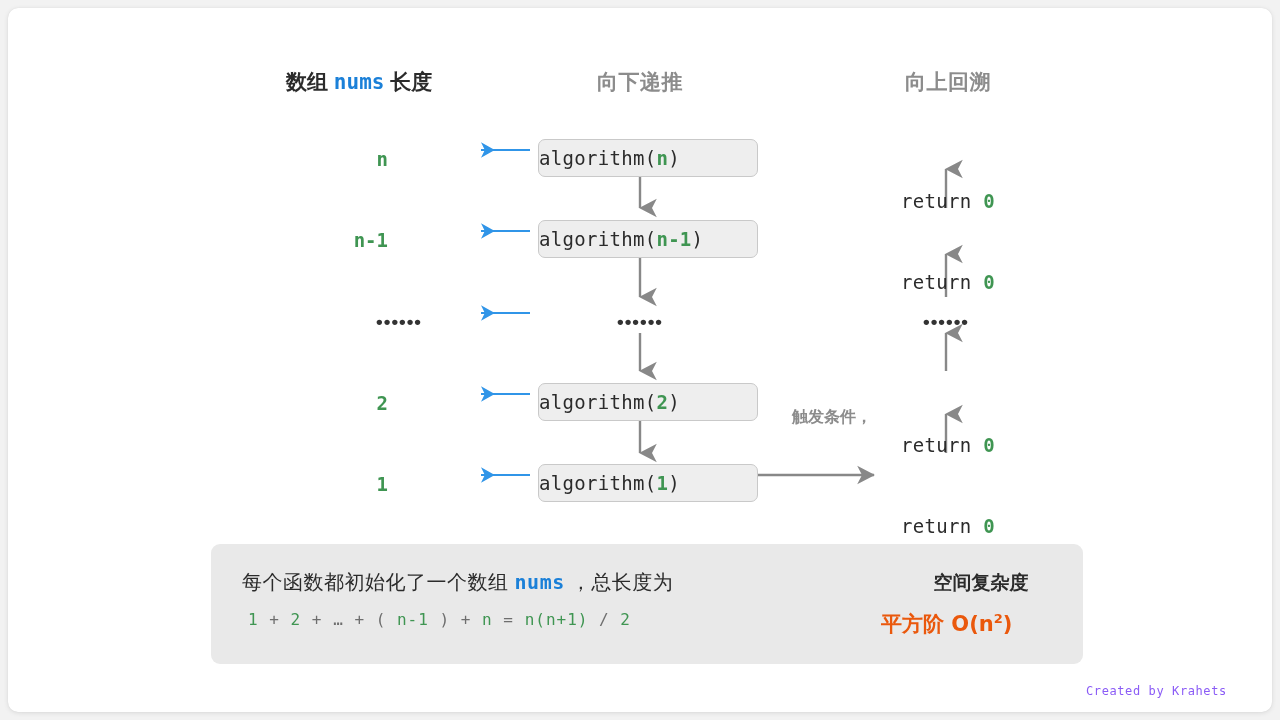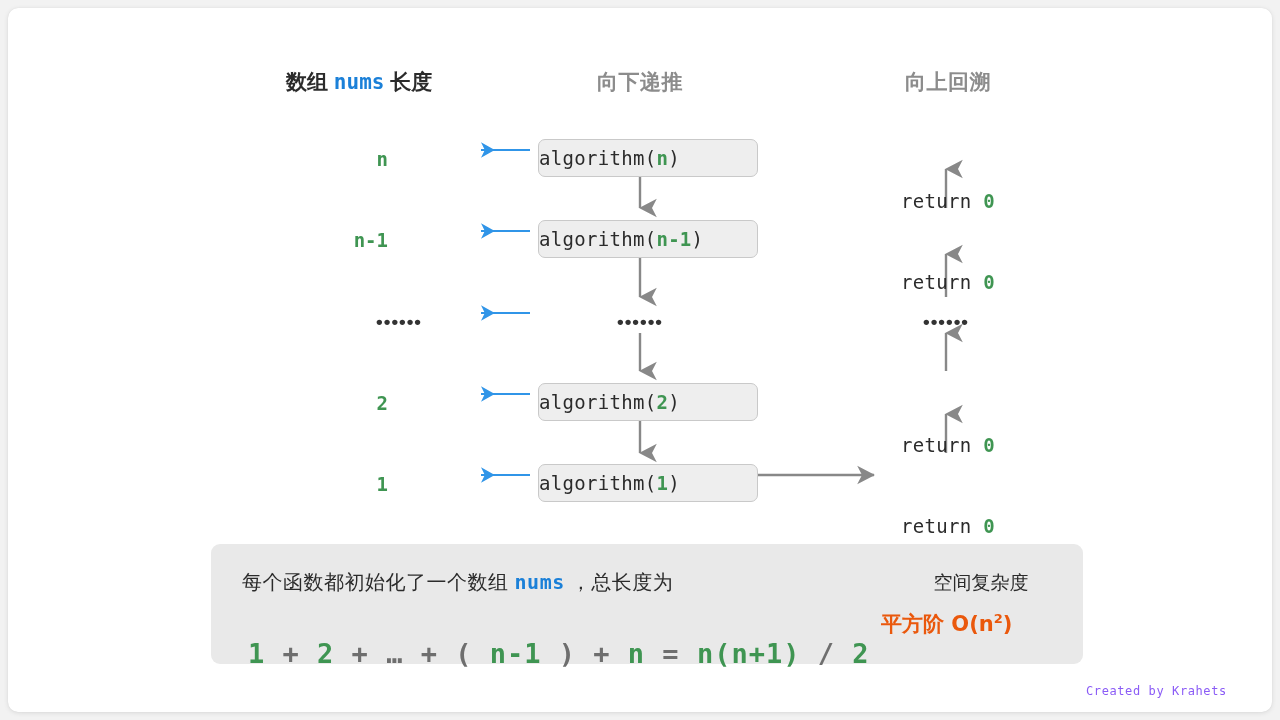--- a/index.html
+++ b/index.html
@@ -116,35 +116,35 @@
     left: 234px;
     top: 561px;
     font-size: 20px;
     color: #2b2b2b;
     white-space: nowrap;
     letter-spacing: 0.5px;
   }
   #sum-line1 .nums { color: #1b80d8; font-weight: bold; font-family: "DejaVu Sans Mono", monospace; }
   #sum-line2 {
     left: 240px;
-    top: 630px;
-    font-size: 27px;
-    font-weight: bold;
+    top: 602px;
+    font-size: 16px;
+    font-weight: normal;
     color: #6e6e6e;
     white-space: nowrap;
     letter-spacing: 1px;
   }
   #sum-line2 .g { color: #3f9552; }
   #sum-right-title {
     left: 893px;
     top: 562px;
     width: 160px;
     text-align: center;
     font-size: 19px;
-    font-weight: normal;
+    font-weight: bold;
     color: #2b2b2b;
   }
   #sum-right-value {
     left: 873px;
     top: 602px;
     width: 200px;
     font-size: 21px;
     font-weight: bold;
     color: #ea580c;
     white-space: nowrap;
@@ -259,20 +259,21 @@
   <div class="abs call-box mono" style="top:456px;">
     <span>algorithm(</span>
       <span class="arg">1</span>
       <span>)</span>
   </div>
   <div class="abs ret-label mono" style="top:465px;">
     <span>return </span><span class="zero">0</span>
   </div>
 
   <div class="abs cjk-bold" id="trigger-note">
+    <div>触发条件，</div>
   </div>
 
   <div class="abs" id="summary"></div>
 
   <div class="abs" id="sum-line1">
     <span>每个函数都初始化了一个数组</span>
     <span class="nums">nums</span>
     <span>，总长度为</span>
   </div>
 

